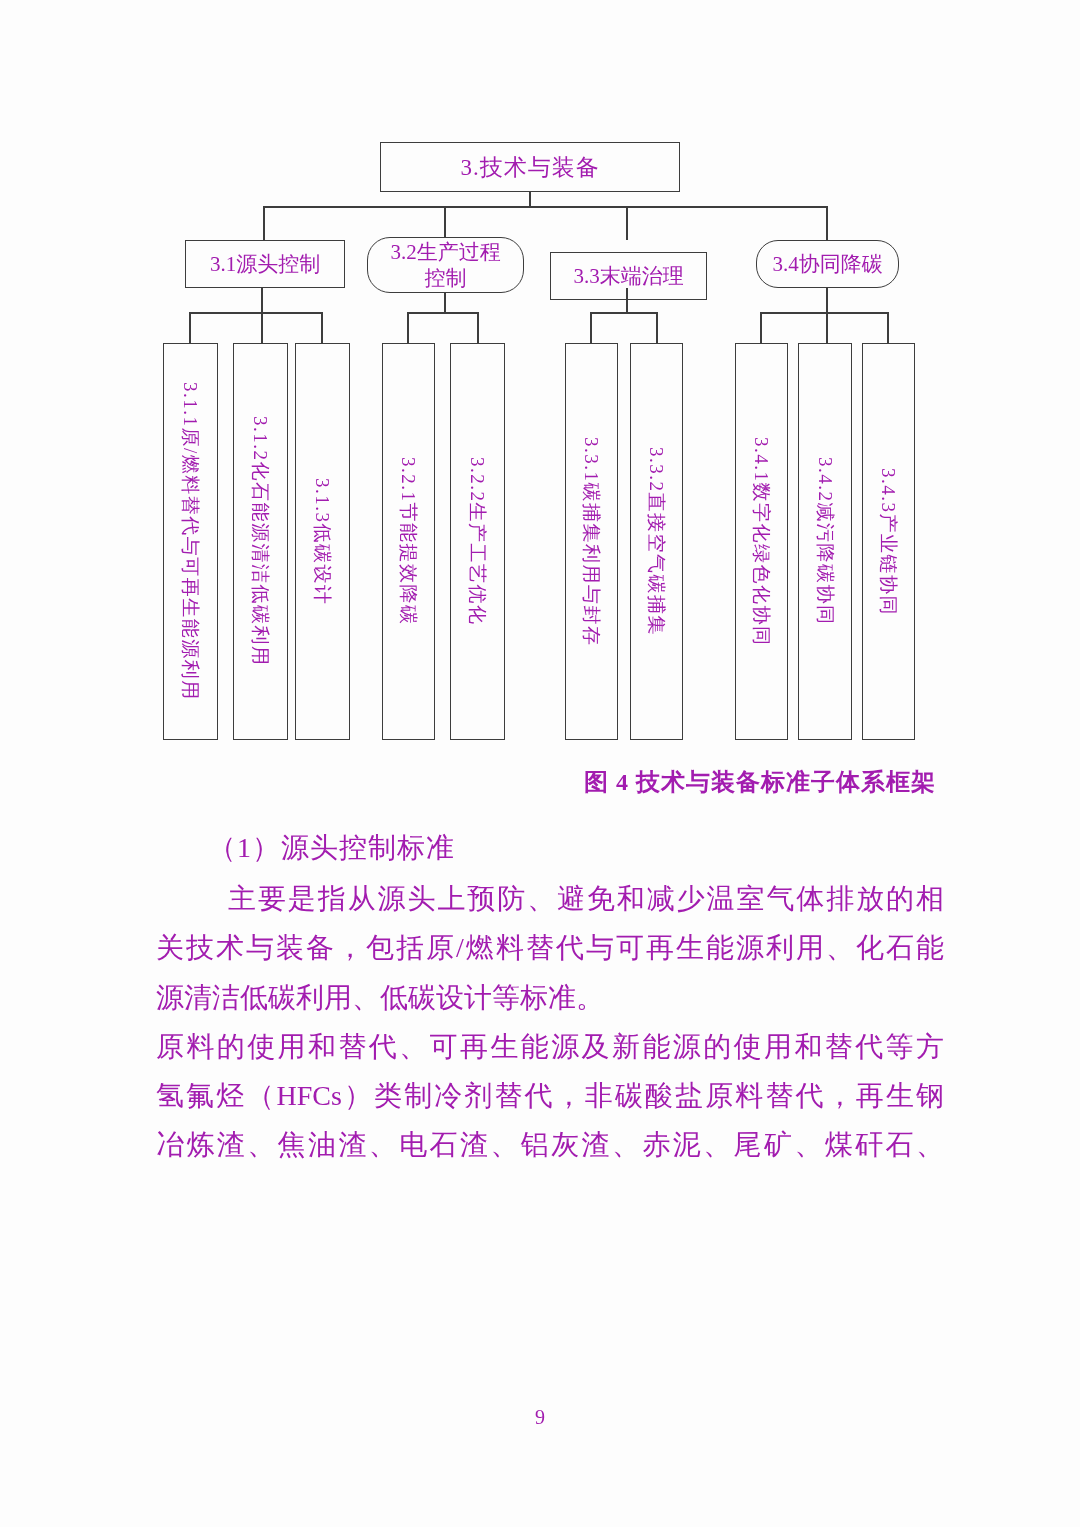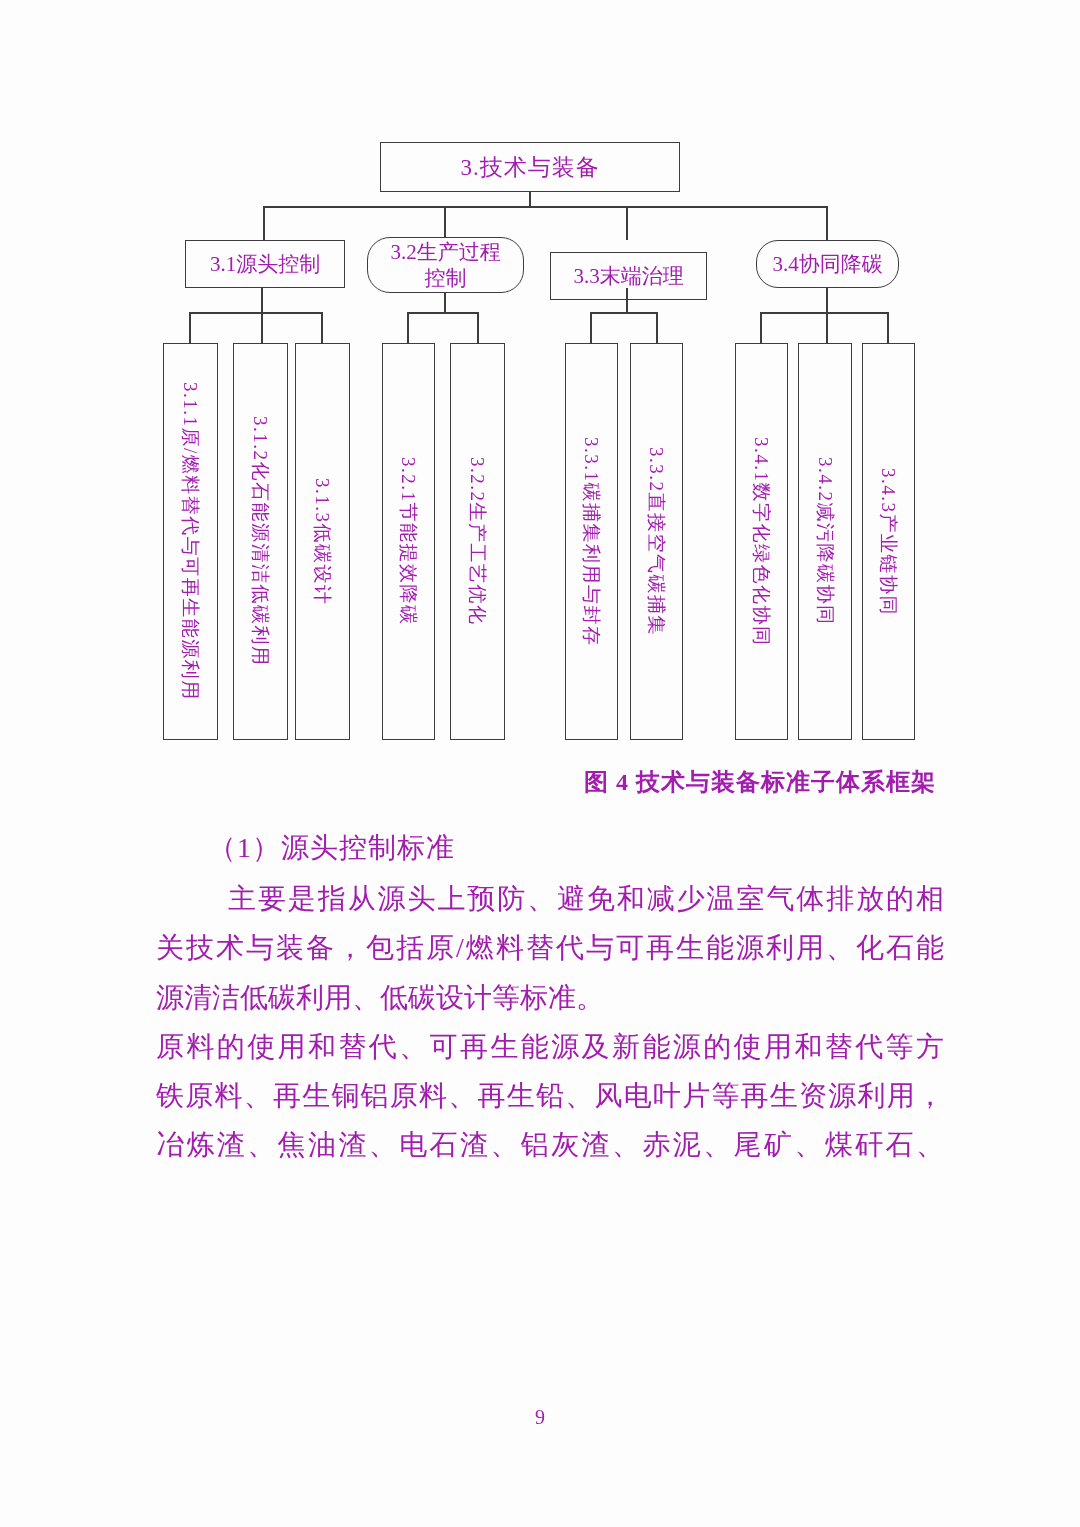--- a/index.html
+++ b/index.html
@@ -135,19 +135,19 @@
 
   <div class="caption">图 4 技术与装备标准子体系框架</div>
 
   <div class="heading">（1）源头控制标准</div>
 
   <div class="bodytext">
     <div class="bline indent">主要是指从源头上预防、避免和减少温室气体排放的相</div>
     <div class="bline">关技术与装备，包括原/燃料替代与可再生能源利用、化石能</div>
     <div class="bline end">源清洁低碳利用、低碳设计等标准。</div>
     <div class="bline">原料的使用和替代、可再生能源及新能源的使用和替代等方</div>
-    <div class="bline">铁原料、再生铜铝原料、再生铅、风电叶片等再生资源利用，</div>
+    <div class="bline">氢氟烃（HFCs）类制冷剂替代，非碳酸盐原料替代，再生钢</div>
     <div class="bline">冶炼渣、焦油渣、电石渣、铝灰渣、赤泥、尾矿、煤矸石、</div>
   </div>
 
   <div class="pagenum">9</div>
 
 </div>
 
 </body></html>

